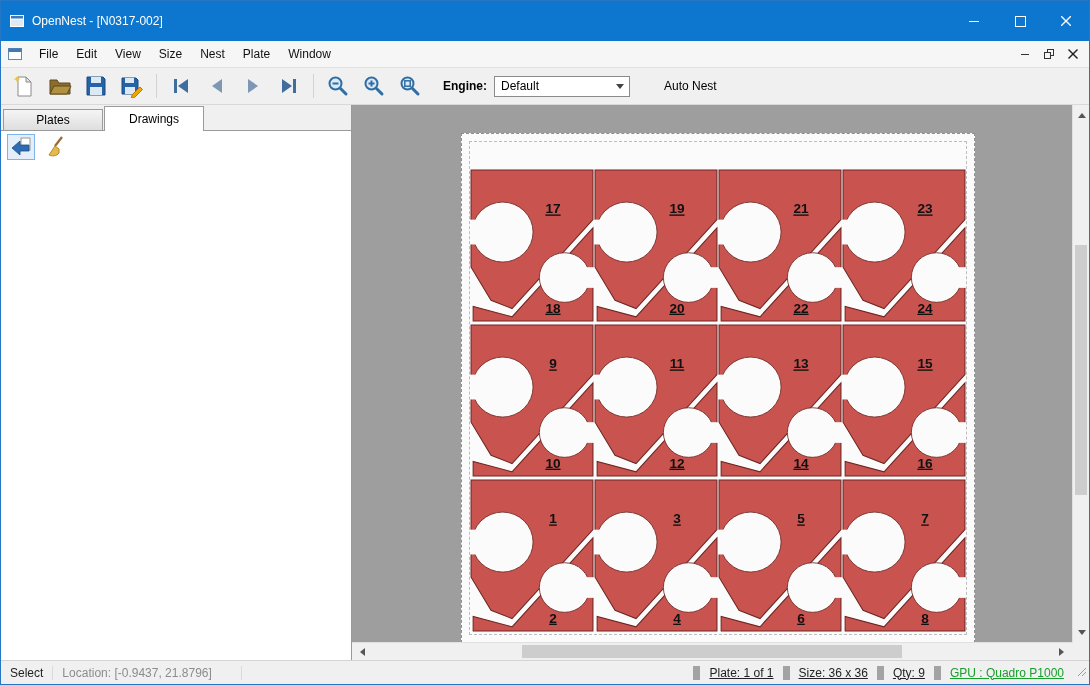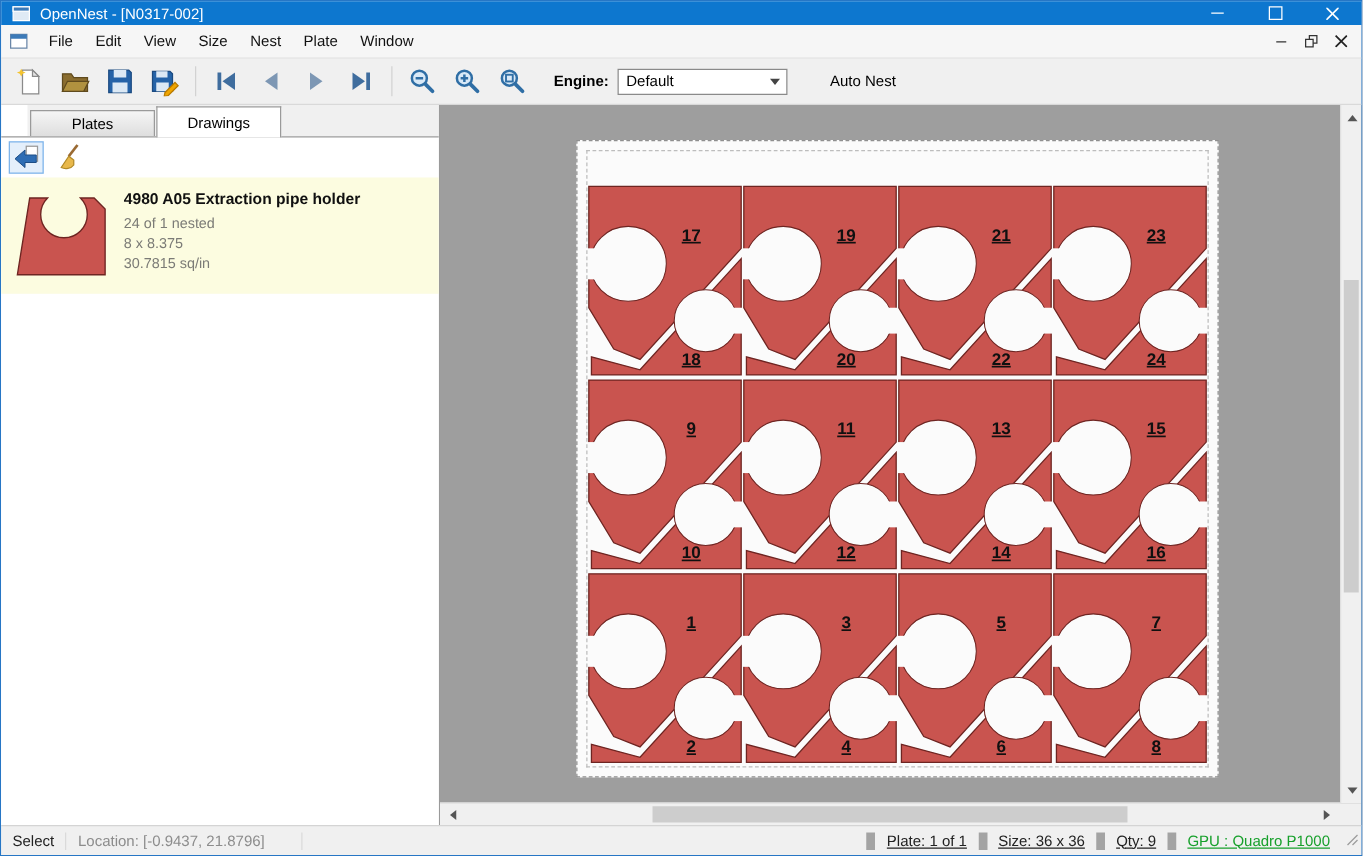--- a/index.html
+++ b/index.html
@@ -1,20 +1,20 @@
 <!DOCTYPE html>
 <html><head>
 <meta charset="utf-8">
 <style>
   html,body{margin:0;padding:0;overflow:hidden;}
   body{width:1090px;height:685px;font-family:"Liberation Sans",sans-serif;background:#fff;}
   .window{width:1090px;height:685px;box-sizing:border-box;border:1px solid #2676c5;display:flex;flex-direction:column;background:#fff;}
 
   
-  .titlebar{height:19px;background:#0d77cf;display:flex;align-items:center;color:#fff;flex:0 0 auto;}
+  .titlebar{height:40px;background:#0d77cf;display:flex;align-items:center;color:#fff;flex:0 0 auto;}
   .tb-icon{margin-left:8px;display:flex;}
   .tb-title{margin-left:7px;font-size:12px;}
   .tb-controls{margin-left:auto;display:flex;height:100%;}
   .tb-btn{width:46px;height:100%;display:flex;align-items:center;justify-content:center;}
   .glyph-min{width:10px;height:1px;background:#fff;}
   .glyph-max{width:9px;height:9px;border:1px solid #fff;}
 
   
   .menubar{height:26px;background:#f6f6f6;border-bottom:1px solid #e0e0e0;display:flex;align-items:center;font-size:12px;color:#111;flex:0 0 auto;}
   .mdi-doc-icon{margin:0 7px 0 6px;display:flex;}
@@ -28,21 +28,21 @@
   .tool-btn{width:30px;height:28px;display:flex;align-items:center;justify-content:center;margin-right:6px;}
   .tsep{width:1px;height:24px;background:#d2d2d2;margin:0 9px 0 3px;}
   .engine-label{font-weight:bold;font-size:12px;margin:0 7px 0 12px;}
   .combo{width:136px;height:21px;background:#fff;border:1px solid #8a8a8a;font-size:12px;display:flex;align-items:center;padding-left:6px;box-sizing:border-box;}
   .combo-arrow{margin-left:auto;margin-right:5px;width:0;height:0;border:4px solid transparent;border-top:5px solid #444;transform:translateY(2px);}
   .autonest{margin-left:28px;font-size:12px;padding:4px 6px;}
 
   
   .main{flex:1;display:flex;min-height:0;}
   .sidepanel{width:351px;flex:0 0 351px;border-right:1px solid #9a9a9a;display:flex;flex-direction:column;background:#fff;box-sizing:border-box;}
-  .tabstrip{height:25px;background:#f0f0f0;display:flex;align-items:flex-end;padding-left:2px;flex:0 0 auto;margin-left:21px;}
+  .tabstrip{height:25px;background:#f0f0f0;display:flex;align-items:flex-end;padding-left:2px;flex:0 0 auto;}
   .tab{height:21px;min-width:100px;box-sizing:border-box;display:flex;align-items:center;justify-content:center;font-size:12px;background:linear-gradient(#f5f5f5,#dedede);border:1px solid #9a9a9a;border-bottom:none;margin-right:1px;}
   .tab.active{background:#fff;height:25px;position:relative;z-index:2;margin-bottom:-1px;}
   .panel-body{flex:1;border-top:1px solid #9a9a9a;display:flex;flex-direction:column;background:#fff;min-height:0;}
   .panel-toolbar{height:32px;display:flex;align-items:center;padding-left:6px;gap:8px;flex:0 0 auto;}
   .ptool-btn{width:28px;height:26px;display:flex;align-items:center;justify-content:center;box-sizing:border-box;}
   .ptool-btn.hl{border:1px solid #7eb4ea;background:#e4effb;}
   .drawing-item{display:flex;gap:10px;background:#fcfce0;padding:8px 8px;align-items:flex-start;flex:0 0 auto;}
   .thumb{flex:0 0 auto;margin-top:4px;}
   .di-info{display:flex;flex-direction:column;}
   .di-title{font-size:12.5px;font-weight:bold;color:#101010;margin:2px 0 5px 0;}
@@ -252,33 +252,20 @@
             <svg width="24" height="24" viewBox="0 0 24 24">
                 <rect x="12" y="3" width="9" height="12" fill="#fff" stroke="#999"></rect>
                 <polygon points="3,13 11,6 11,10 20,10 20,16 11,16 11,20" fill="#2e6db4" stroke="#1d4e86" stroke-width="0.8"></polygon>
               </svg>
           </div>
           <div class="ptool-btn">
             <svg width="24" height="24" viewBox="0 0 24 24">
                 <line x1="17" y1="2" x2="10" y2="11" stroke="#9a6a33" stroke-width="2.2"></line>
                 <path d="M10 11 L4 20 C7 21.5 12 21 14 18 L14 14 Z" fill="#e8b84b" stroke="#b28a28"></path>
               </svg>
-          </div>
-        </div>
-        <div class="drawing-item">
-          <span class="thumb">
-            <svg width="80" height="68" viewBox="0 0 72 62">
-                <path d="M4 60 L13 4 L26 4 A17 17 0 1 0 50 4 L60 4 L68 12 L68 60 Z" fill="#c9544f" stroke="#6e2522" stroke-width="1"></path>
-              </svg>
-          </span>
-          <div class="di-info">
-            <span class="di-title">4980 A05 Extraction pipe holder</span>
-            <span class="di-line">24 of 1 nested</span>
-            <span class="di-line">8 x 8.375</span>
-            <span class="di-line">30.7815 sq/in</span>
           </div>
         </div>
       </div>
     </div>
 
     <div class="canvas">
       <div class="plate">
         <div class="tiles">
           <svg class="tile" viewBox="0 0 118 150" preserveAspectRatio="none">
               <use href="#tile-art"></use>

